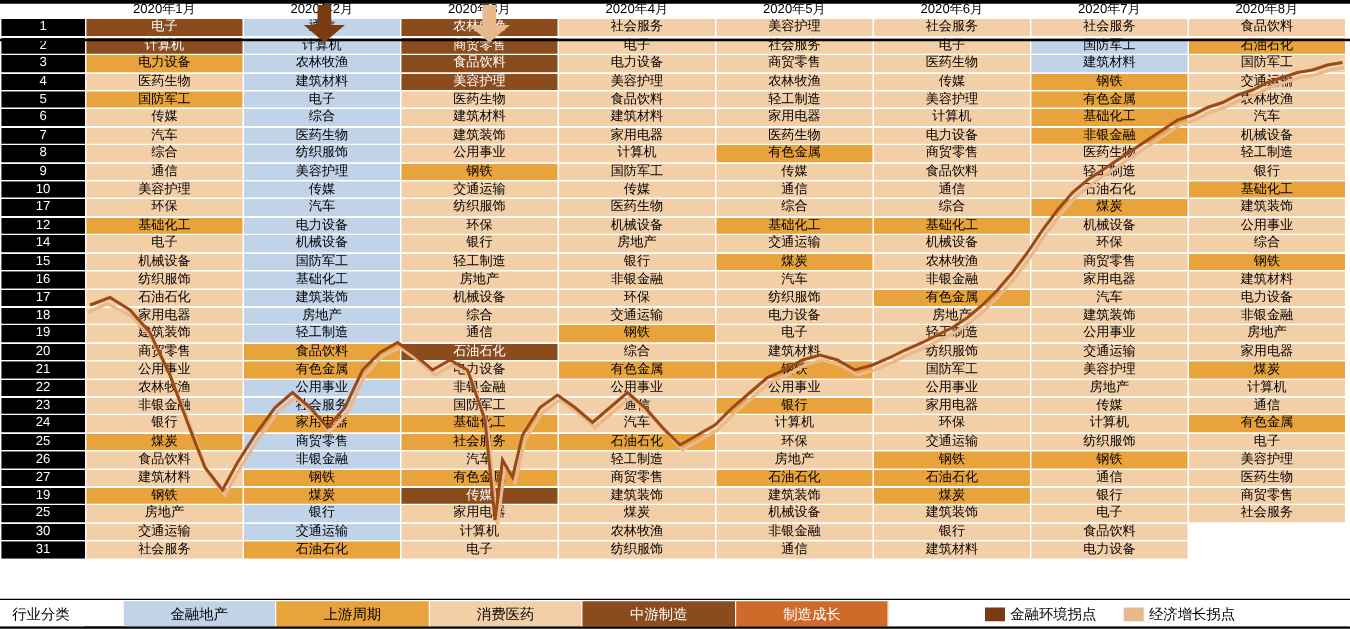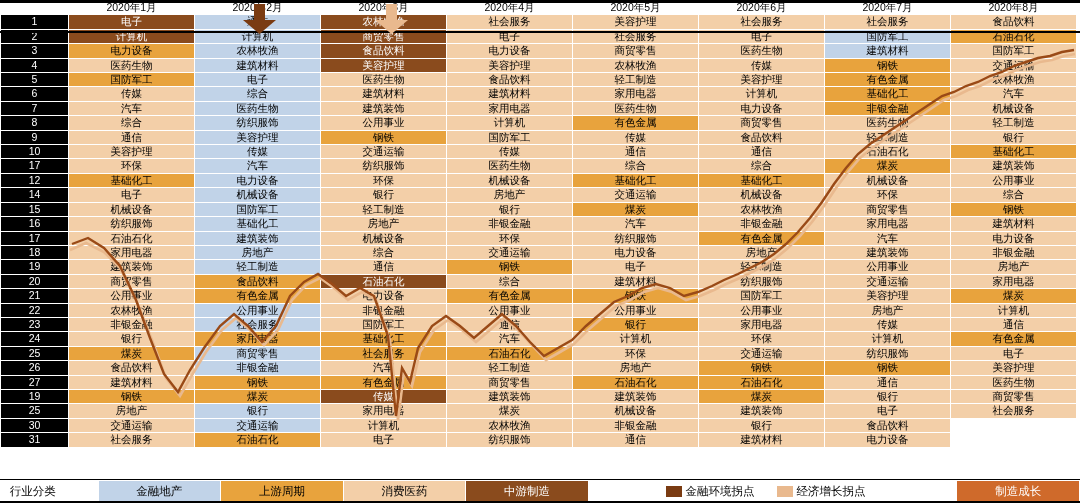--- a/index.html
+++ b/index.html
@@ -453,21 +453,21 @@
 
     <polyline fill="none" stroke="#9a4a17" stroke-width="2.4" points="72,244 88,238 104,248 120,266 136,300 150,338 164,374 178,392 190,370 204,348 220,326 234,314 248,326 262,342 276,326 290,296 304,282 318,274 332,284 346,296 360,288 374,296 388,336 396,416 402,368 410,382 418,348 432,326 446,316 460,326 474,338 488,326 502,314 516,326 530,342 544,356 558,348 572,340 586,326 600,314 614,302 628,296 642,288 656,284 670,288 684,296 698,292 712,286 724,280 738,274 750,268 762,262 774,254 786,244 798,232 810,218 822,202 834,184 846,168 858,154 870,144 882,136 894,128 906,120 918,112 930,104 942,96 954,92 966,86 978,82 990,76 1002,72 1014,66 1026,62 1038,58 1050,56 1062,52 1074,50"></polyline>
   </svg>
 
   <div class="legend">
     <div class="lg lg0">行业分类</div>
     <div class="lg lg1">金融地产</div>
     <div class="lg lg2">上游周期</div>
     <div class="lg lg4">消费医药</div>
     <div class="lg lg3">中游制造</div>
+    <div class="lg lg5">制造成长</div>
     <div class="lg lg6">
       <span class="swatch sw-dark"></span>
       <span class="lgtxt">金融环境拐点</span>
       <span class="swatch sw-light"></span>
       <span class="lgtxt">经济增长拐点</span>
     </div>
-    <div class="lg lg5">制造成长</div>
   </div>
 </div>
 
 </body></html>

